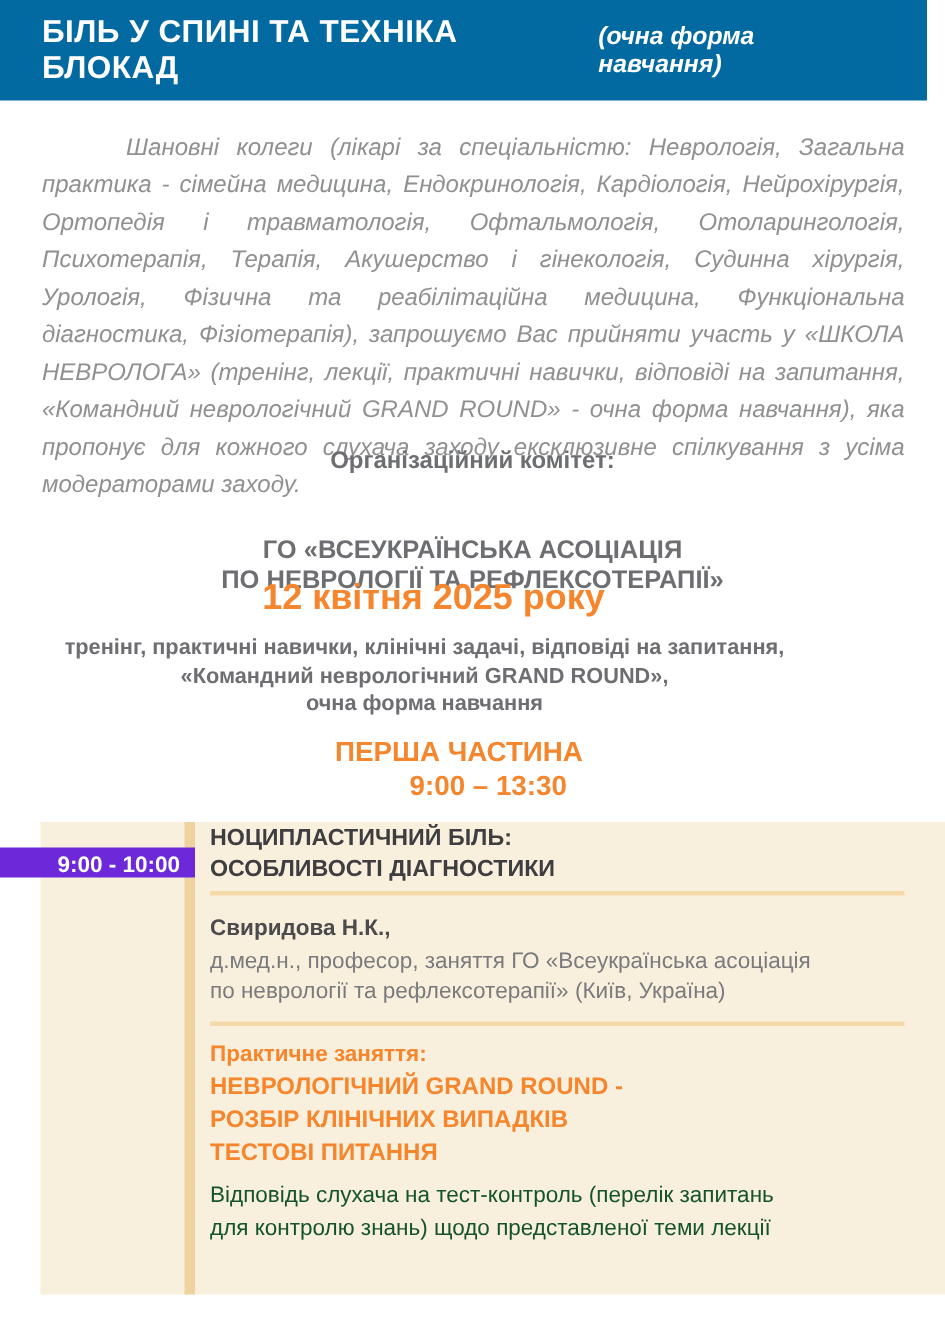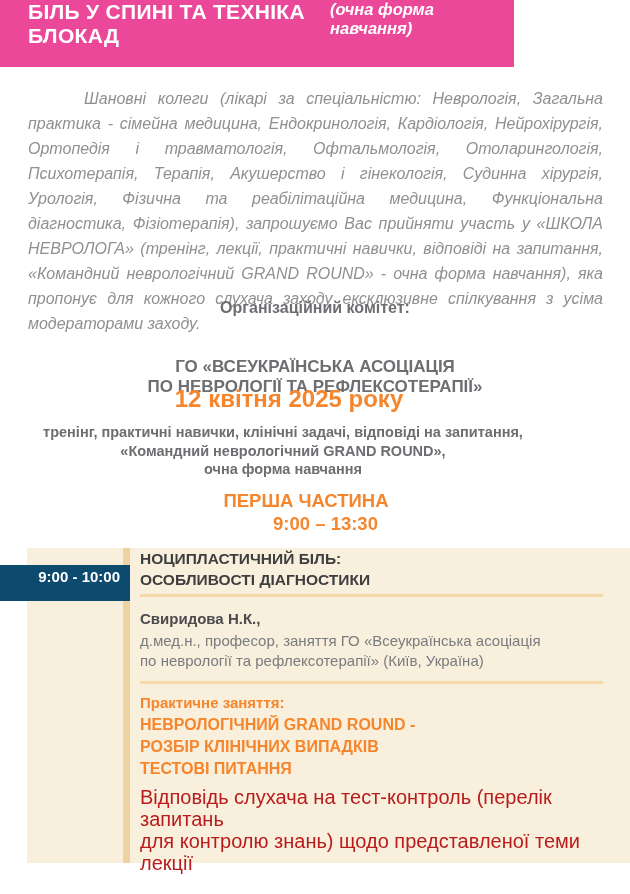--- a/index.html
+++ b/index.html
@@ -9,23 +9,23 @@
     position: relative;
     background: #ffffff;
     font-family: "Liberation Sans", sans-serif;
     overflow: hidden;
   }
   .pre { white-space: pre-line; }
 
   
   .header-bar {
     position: absolute; top: 0; left: 0;
-    width: 514px; height: 67px;
-    background: #ec4899;
-    display: flex; align-items: flex-start;
+    width: 618px; height: 67px;
+    background: #0369a1;
+    display: flex; align-items: center;
     padding: 0 30px 0 28px;
   }
   .header-title {
     color: #ffffff; font-weight: bold;
     font-size: 21px; letter-spacing: 0.3px;
   }
   .header-note {
     margin-left: auto;
     color: #ffffff; font-weight: bold; font-style: italic;
     font-size: 16.5px;
@@ -73,22 +73,22 @@
     width: 603px; height: 315px;
     background: #f8efdc;
   }
   .v-rule {
     position: absolute; left: 96px; top: 0;
     width: 7px; height: 315px;
     background: #eed2a0;
   }
   .time-badge {
     position: absolute; left: -27px; top: 17px;
-    width: 130px; height: 36px;
-    background: #0c4a6e;
+    width: 130px; height: 20px;
+    background: #6d28d9;
     color: #ffffff; font-size: 15px; font-weight: bold;
     text-align: right; padding-right: 10px;
     line-height: 24px;
   }
   .schedule-content {
     position: absolute; left: 113px; top: 0;
     width: 463px; 
   }
   .lecture-title {
     margin: 0; font-size: 15.5px; font-weight: bold;
@@ -110,21 +110,21 @@
   }
   .practice-label {
     margin-top: 9px; font-size: 15px; font-weight: bold;
     color: #f6862d; line-height: 20px;
   }
   .practice-title {
     margin-top: 1px; font-size: 16px; font-weight: bold;
     color: #f6862d; line-height: 22px;
   }
   .practice-desc {
-    margin-top: 6px; font-size: 20px; color: #b91c1c;
+    margin-top: 6px; font-size: 15px; color: #14532d;
     line-height: 22px;
   }
 </style>
 </head>
 <body>
 
 <div class="header-bar">
   <span class="header-title">БІЛЬ У СПИНІ ТА ТЕХНІКА БЛОКАД</span>
   <span class="header-note">(очна форма навчання)</span>
 </div>

